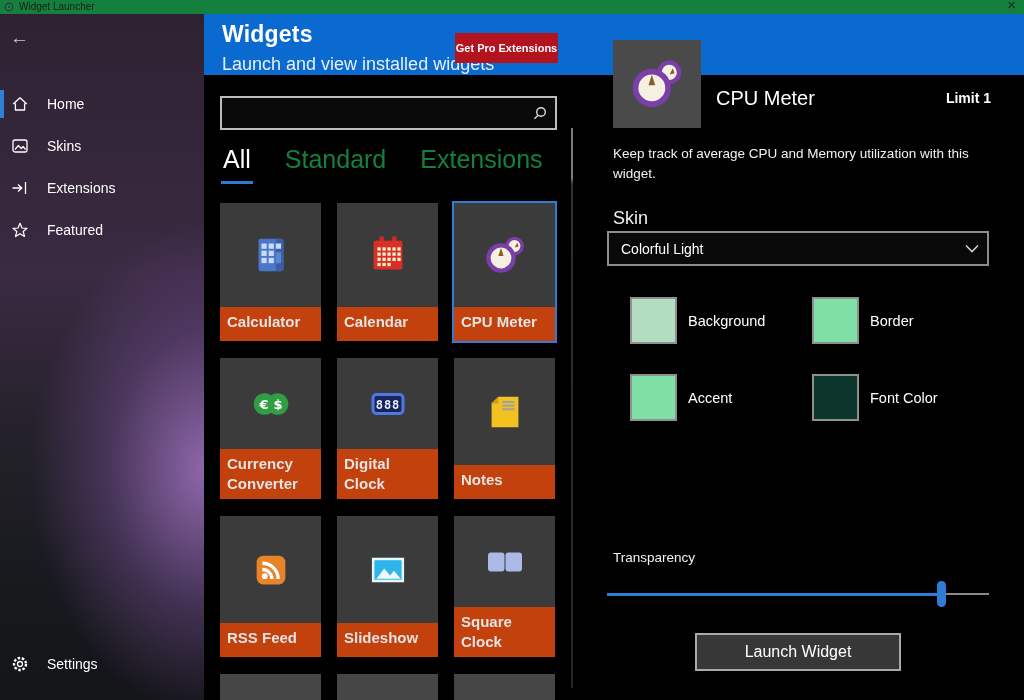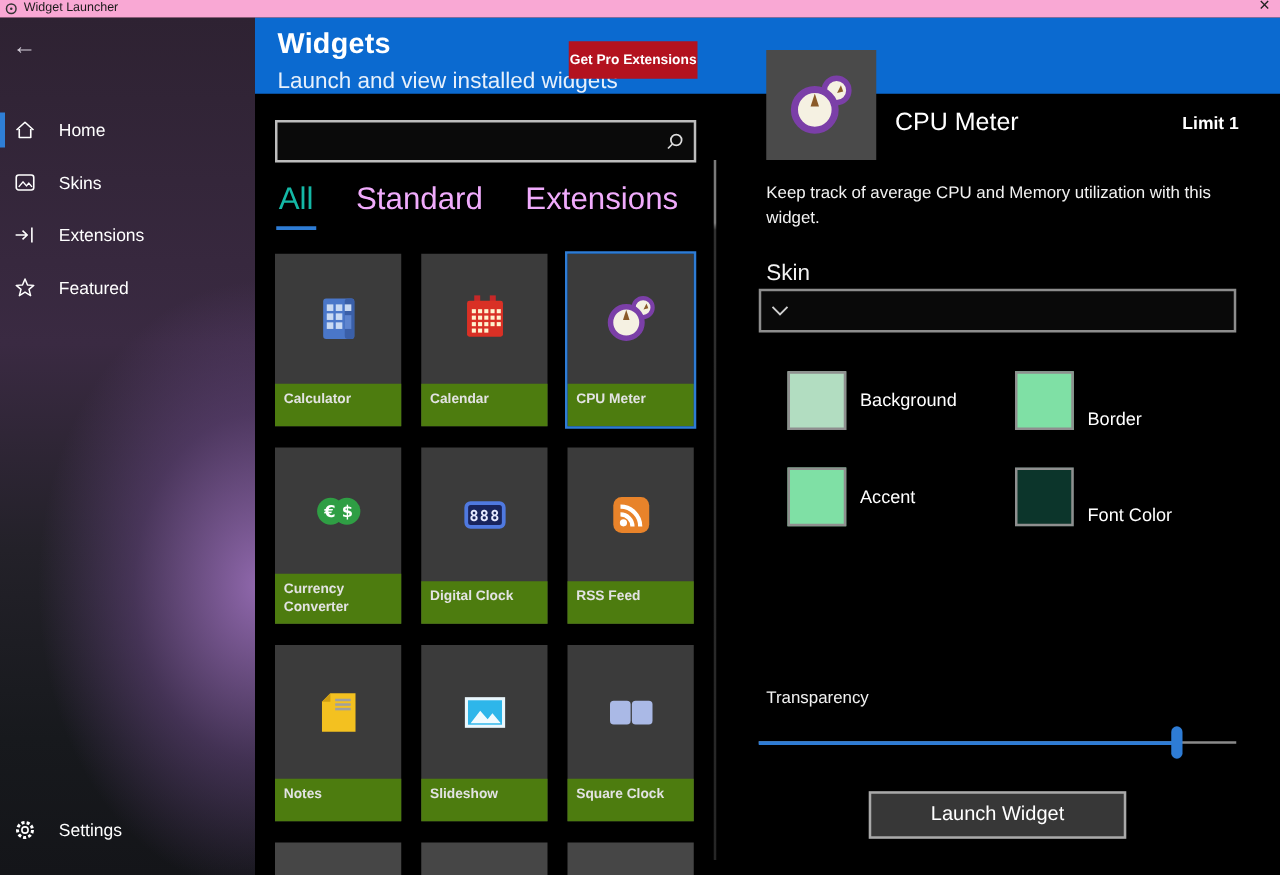--- a/index.html
+++ b/index.html
@@ -1,21 +1,21 @@
 <!DOCTYPE html>
 <html><head>
 <meta charset="utf-8">
 <style>
   * { margin:0; padding:0; box-sizing:border-box; }
   html,body { width:1024px; height:700px; background:#000; }
   body { font-family:"Liberation Sans", sans-serif; }
   #screen { position:relative; width:1024px; height:700px; overflow:hidden; background:#000; }
 
   
-  .titlebar { position:absolute; left:0; top:0; width:1024px; height:14px; background:#f9a8d4; display:flex; align-items:center; z-index:30; }
+  .titlebar { position:absolute; left:0; top:0; width:1024px; height:14px; background:#15803d; display:flex; align-items:center; z-index:30; }
   .titlebar .app-icon { margin-left:4px; width:10px; height:10px; }
   .titlebar .app-title { margin-left:5px; font-size:10px; color:#1b1b1b; line-height:14px; }
   .titlebar .close-btn { position:absolute; right:8px; top:-2px; font-size:15px; color:#222; cursor:default; line-height:14px; }
 
   
   .sidebar { position:absolute; left:0; top:14px; width:204px; height:686px; z-index:20;
     background:
       radial-gradient(ellipse 240px 330px at 102% 455px, rgba(150,108,180,.95), rgba(102,70,128,.55) 42%, rgba(40,30,50,0) 74%),
       linear-gradient(180deg, #2e2232 0%, #3a2a42 38%, #232129 62%, #17191d 84%, #141519 100%);
   }
@@ -35,44 +35,44 @@
   .bluebar .hdr-title { position:absolute; left:18px; top:7px; color:#ffffff; font-size:23px; font-weight:600; letter-spacing:.2px; }
   .bluebar .hdr-sub { position:absolute; left:18px; top:40px; color:#e6f0fb; font-size:18px; }
   .pro-btn { position:absolute; left:251px; top:19px; width:103px; height:30px; background:#b3121f; color:#fff; font-size:11px; font-weight:700; border:none; display:flex; align-items:center; justify-content:center; font-family:inherit; }
 
   
   .browser { position:absolute; left:204px; top:75px; width:376px; height:625px; }
   .searchbox { position:absolute; left:16px; top:21px; width:337px; height:34px; background:#0a0a0a; border:2px solid #bdbdbd; display:flex; align-items:center; }
   .searchbox input { flex:1; background:transparent; border:none; outline:none; color:#eee; font-size:14px; padding:0 8px; font-family:inherit; }
   .searchbox .search-glyph { width:26px; height:20px; flex:0 0 auto; }
   .tabs { position:absolute; left:17px; top:70px; display:flex; gap:30px; }
-  .tab { font-size:25px; font-weight:300; color:#f0abfc; padding:0 2px 7px 2px; border-bottom:3px solid transparent; }
-  .tab.active { color:#14b8a6; border-bottom-color:#2e7cd5; }
+  .tab { font-size:25px; font-weight:300; color:#15803d; padding:0 2px 7px 2px; border-bottom:3px solid transparent; }
+  .tab.active { color:#ffffff; border-bottom-color:#2e7cd5; }
   .grid { position:absolute; left:16px; top:128px; display:grid; grid-template-columns:101px 101px 101px; grid-template-rows:138px 141px 141px 100px; column-gap:16px; row-gap:17px; }
   .tile { position:relative; background:#3b3b3b; display:flex; flex-direction:column; }
   .tile.selected { outline:2px solid #2e7cd5; outline-offset:0; }
   .tile .tile-art { flex:1; display:flex; align-items:center; justify-content:center; }
-  .tile .tile-label { background:#4d7c0f; min-height:34px; padding:5px 7px 6px 7px; font-size:11px; font-weight:700; color:#e3e3e3; line-height:1.3; }
+  .tile .tile-label { background:#c2410c; min-height:34px; padding:5px 7px 6px 7px; font-size:15px; font-weight:700; color:#e3e3e3; line-height:1.3; }
   .tile.stub { background:#464646; }
   .vscroll { position:absolute; left:571px; top:128px; width:2px; height:560px; background:linear-gradient(180deg,#7a7a7a 0%,#7a7a7a 9%,#303030 10%,#262626 100%); z-index:6; }
 
   
   .details { position:absolute; left:596px; top:75px; width:428px; height:625px; }
   .detail-icon-tile { position:absolute; left:17px; top:-35px; width:88px; height:88px; background:#4a4a4a; display:flex; align-items:center; justify-content:center; z-index:10; }
   .detail-title { position:absolute; left:120px; top:12px; font-size:20px; color:#fff; }
   .detail-limit { position:absolute; right:33px; top:15px; font-size:14px; font-weight:700; color:#fff;padding-left:39px; }
   .detail-desc { position:absolute; left:17px; top:69px; width:376px; font-size:13.5px; color:#f2f2f2; line-height:1.45; }
   .skin-label { position:absolute; left:17px; top:133px; font-size:18px; color:#f2f2f2; }
   .dropdown { position:absolute; left:11px; top:156px; width:382px; height:35px; background:#090909; border:2px solid #8d8d8d; display:flex; align-items:center; }
   .dropdown .dd-value { flex:1; padding-left:12px; color:#fff; font-size:14px; }
   .dropdown .dd-chevron { width:30px; display:flex; justify-content:center; }
   .swatch-row { position:absolute; left:0; width:428px; height:47px; }
   .swatch-row.r1 { top:222px; } .swatch-row.r2 { top:299px; }
   .swatch-cell { position:absolute; display:flex; align-items:center; gap:11px; }
-  .swatch-cell.c1 { left:34px; } .swatch-cell.c2 { left:216px;align-items:flex-end; }
+  .swatch-cell.c1 { left:34px; } .swatch-cell.c2 { left:216px; }
   .swatch { width:47px; height:47px; border:2px solid #8f8f8f; }
   .swatch-label { font-size:14.5px; color:#fff; }
   .transparency-label { position:absolute; left:17px; top:475px; font-size:13.5px; color:#f2f2f2; }
   .slider { position:absolute; left:11px; top:505px; width:382px; height:28px; }
   .slider .track { position:absolute; left:0; top:13px; width:100%; height:2px; background:#8a8a8a; }
   .slider .fill { position:absolute; left:0; top:12.5px; height:3px; background:#2e7cd5; }
   .slider .thumb { position:absolute; top:1px; width:9px; height:26px; margin-left:-4px; border-radius:4.5px; background:#2e7cd5; }
   .launch-btn { position:absolute; left:99px; top:558px; width:206px; height:38px; background:#373737; border:2px solid #a9a9a9; color:#fff; font-size:16px; font-family:inherit; display:flex; align-items:center; justify-content:center; }
 
   svg { display:block; }
@@ -255,47 +255,47 @@
             <rect x="9" y="14.5" width="30" height="19" rx="3.5" fill="#18245c" stroke="#4f79e0" stroke-width="3"></rect>
             <text x="24" y="29" font-size="12" font-weight="bold" fill="#e6eaff" text-anchor="middle" letter-spacing="1" font-family="'DejaVu Sans Mono', monospace">888</text>
           </svg>
         </div>
         <div class="tile-label">Digital Clock</div>
       </div>
 
       <div class="tile">
         <div class="tile-art">
           <svg width="46" height="46" viewBox="0 0 48 48">
-            <rect x="9" y="9" width="30" height="30" rx="7" fill="#e8832a"></rect>
-            <circle cx="17.5" cy="30.5" r="3" fill="#fff"></circle>
-            <path d="M15 23.5 a10 10 0 0 1 10 10" fill="none" stroke="#fff" stroke-width="3.5"></path>
-            <path d="M15 17 a16.5 16.5 0 0 1 16.5 16.5" fill="none" stroke="#fff" stroke-width="3.5"></path>
-          </svg>
-        </div>
-        <div class="tile-label">RSS Feed</div>
-      </div>
-
-      <div class="tile">
-        <div class="tile-art">
-          <svg width="46" height="46" viewBox="0 0 48 48">
             <path d="M17 8 H38 V40 H10 V15 Z" fill="#f3c120"></path>
             <path d="M17 8 L10 15 H17 Z" fill="#cf9e12"></path>
             <g fill="#a0a0a0">
               <rect x="21" y="12.5" width="13" height="2.1"></rect>
               <rect x="21" y="16.3" width="13" height="2.1"></rect>
               <rect x="21" y="20.1" width="13" height="2.1"></rect>
             </g>
           </svg>
         </div>
         <div class="tile-label">Notes</div>
       </div>
 
       <div class="tile">
         <div class="tile-art">
           <svg width="46" height="46" viewBox="0 0 48 48">
+            <rect x="9" y="9" width="30" height="30" rx="7" fill="#e8832a"></rect>
+            <circle cx="17.5" cy="30.5" r="3" fill="#fff"></circle>
+            <path d="M15 23.5 a10 10 0 0 1 10 10" fill="none" stroke="#fff" stroke-width="3.5"></path>
+            <path d="M15 17 a16.5 16.5 0 0 1 16.5 16.5" fill="none" stroke="#fff" stroke-width="3.5"></path>
+          </svg>
+        </div>
+        <div class="tile-label">RSS Feed</div>
+      </div>
+
+      <div class="tile">
+        <div class="tile-art">
+          <svg width="46" height="46" viewBox="0 0 48 48">
             <rect x="8.5" y="12.5" width="31" height="23" fill="#2eb6ea" stroke="#e9f7fd" stroke-width="2.6"></rect>
             <path d="M12 33 l8-10.5 6.2 7.2 4-5 7 8.3 z" fill="#ffffff" opacity="0.93"></path>
           </svg>
         </div>
         <div class="tile-label">Slideshow</div>
       </div>
 
       <div class="tile">
         <div class="tile-art">
           <svg width="48" height="48" viewBox="0 0 48 48">
@@ -324,20 +324,21 @@
         <polygon points="20,16.8 17.4,25 22.6,25" fill="#8a5a28"></polygon>
       </svg>
     </div>
 
     <div class="detail-title">CPU Meter</div>
     <div class="detail-limit">Limit 1</div>
     <div class="detail-desc">Keep track of average CPU and Memory utilization with this widget.</div>
 
     <div class="skin-label">Skin</div>
     <div class="dropdown">
+      <span class="dd-value">Colorful Light</span>
       <span class="dd-chevron">
         <svg width="14" height="9" viewBox="0 0 14 9">
             <polyline points="1,1.5 7,7.5 13,1.5" fill="none" stroke="#cfcfcf" stroke-width="1.6"></polyline>
           </svg>
       </span>
     </div>
 
     <div class="swatch-row r1">
       <div class="swatch-cell c1">
         <div class="swatch" style="background-color: rgb(178, 221, 193);"></div>

